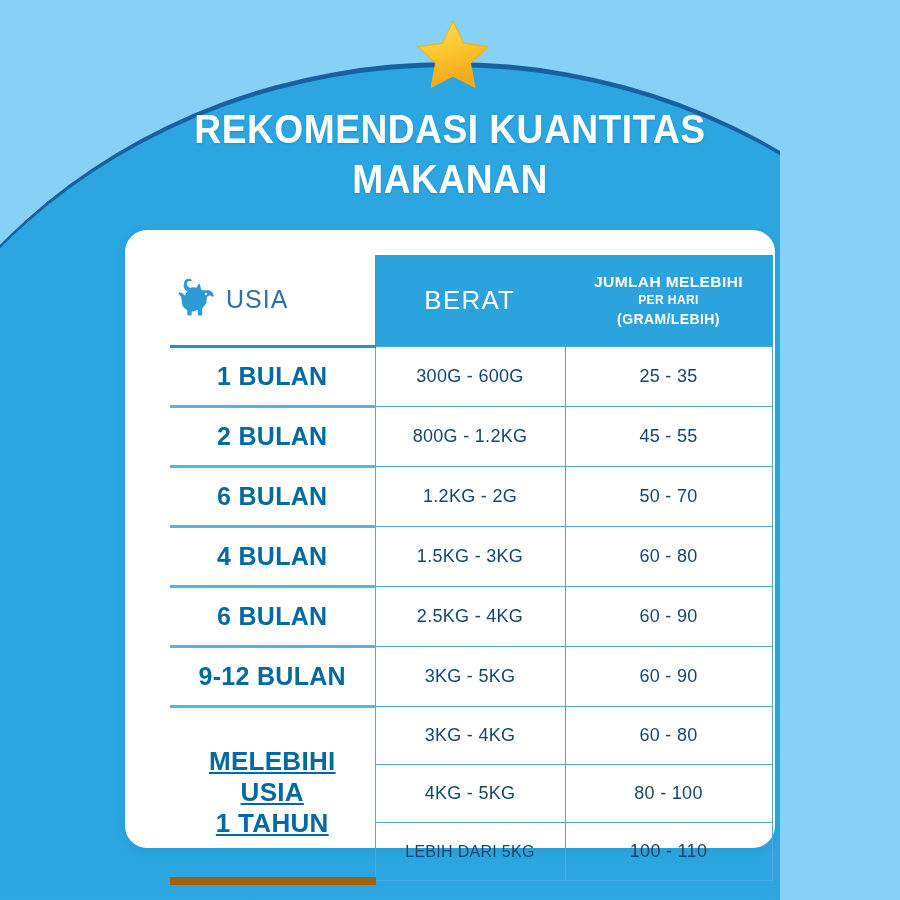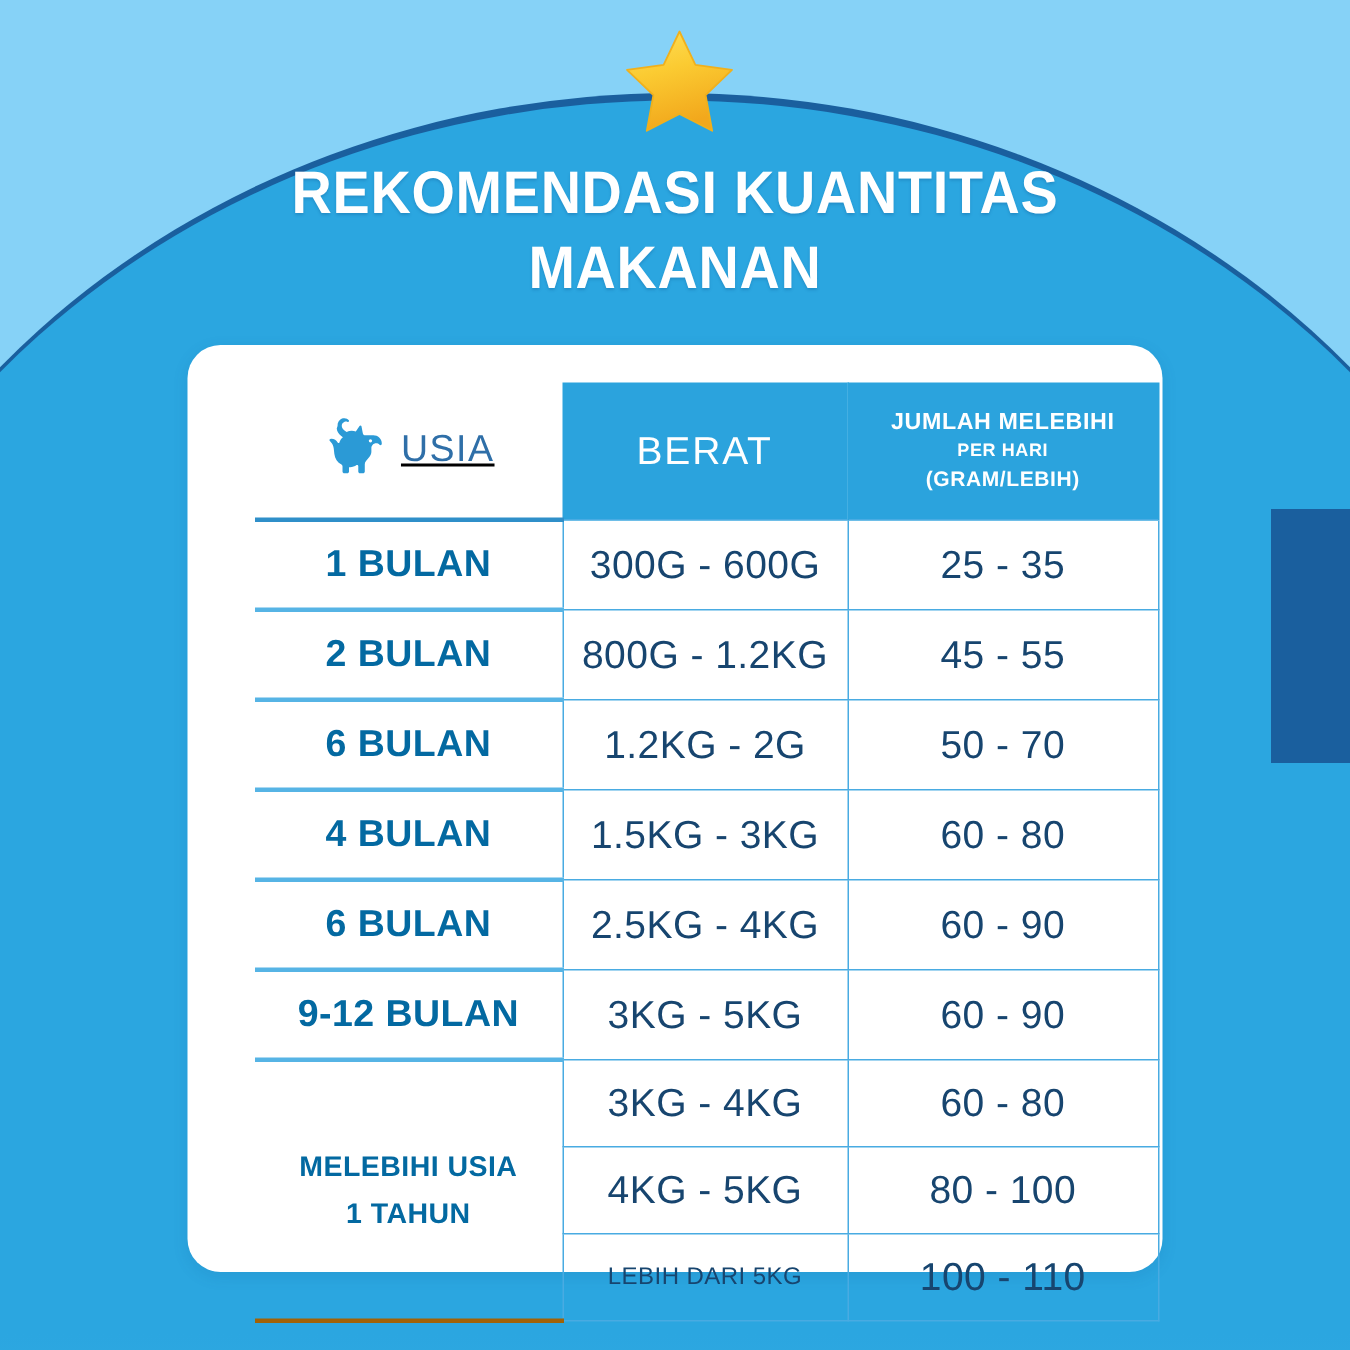--- a/index.html
+++ b/index.html
@@ -9,21 +9,21 @@
   body {
     width: 900px;
     height: 900px;
     overflow: hidden;
     font-family: "Liberation Sans", sans-serif;
     background: #86d2f7;
   }
 
   #poster {
     position: relative;
-    width: 900px;
+    width: 780px;
     height: 900px;
     background: #86d2f7;
     overflow: hidden;
   }
 
   
   .arc {
     position: absolute;
     left: -150px;
     top: 62px;
@@ -95,23 +95,21 @@
     background: #ffffff;
     border-bottom: 3px solid #2f8fc9;
     text-align: center;
     vertical-align: middle;
     padding: 6px 4px 8px 4px;
     height: 76px;
   }
   .hdr-age-inner {
     display: flex;
     align-items: center;
-    justify-content: center;
     gap: 8px;
-    text-decoration: underline;
   }
   .cat-icon { display: block; }
   .hdr-age-text {
     color: #2f6fa8;
     font-size: 25px;
     letter-spacing: 1px;
     font-weight: 400;
   }
 
   .hdr-blue {
@@ -141,30 +139,31 @@
     font-size: 25px;
     letter-spacing: 0.3px;
     height: 53px;
     border-top: 3px solid #56b4e5;
     border-bottom: 3px solid #56b4e5;
     padding: 2px 4px;
   }
   td.age.first { border-top: 3px solid #2f8fc9; }
   td.age.span3 {
     border-top: 3px solid #56b4e5;
-    border-bottom: 3px solid #a16207;
-    font-size: 19px;
+    border-bottom: 8px solid #a16207;
+    font-size: 26px;
     line-height: 31px;
+    text-decoration: underline;
   }
 
   td.val {
     text-align: center;
     vertical-align: middle;
     color: #17456f;
-    font-size: 26px;
+    font-size: 18px;
     letter-spacing: 0.3px;
     height: 53px;
     border: 1.5px solid #49abe2;
     padding: 2px 4px;
     font-weight: 400;
   }
   td.val.small { font-size: 16px; }
 </style>
 </head>
 <body>

